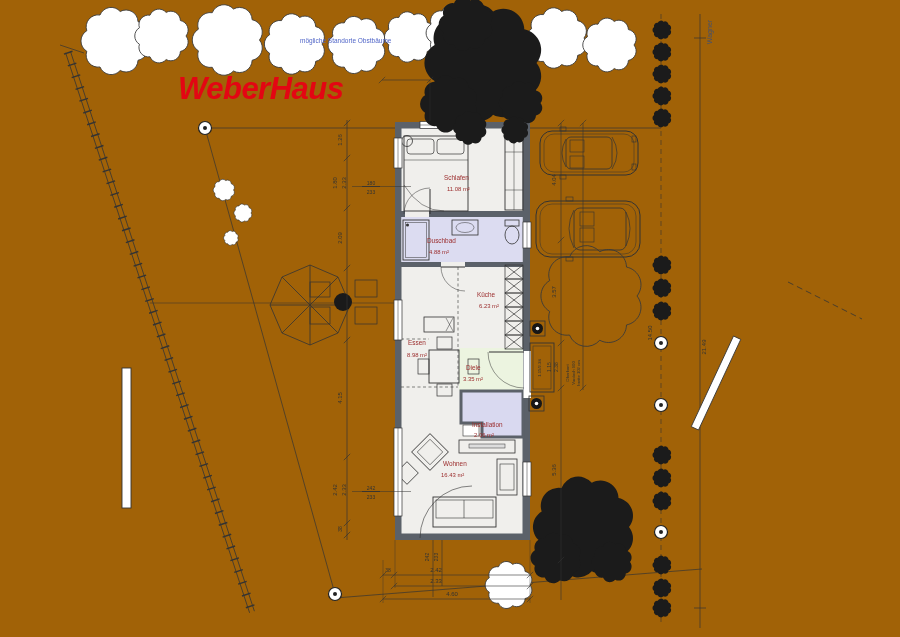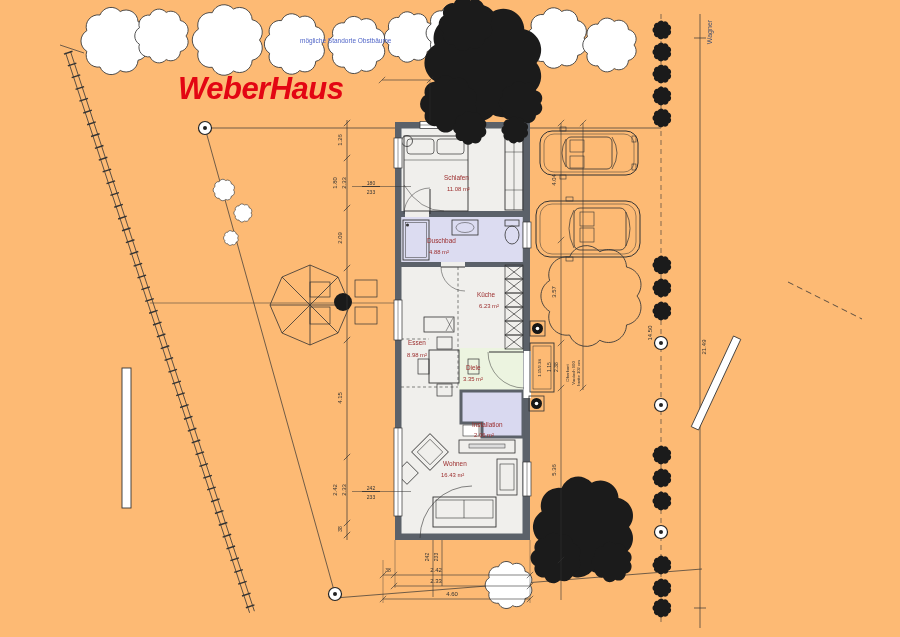--- a/index.html
+++ b/index.html
@@ -1,16 +1,16 @@
 <!DOCTYPE html>
 <html><head>
 <meta charset="utf-8">
 <style>
   html,body{margin:0;padding:0;background:#fff;}
-  .canvas{position:relative;width:900px;height:637px;background:#fdba74;overflow:hidden;}
+  .canvas{position:relative;width:900px;height:637px;background:#a16207;overflow:hidden;}
   svg{display:block;}
   svg text{font-family:"Liberation Sans","DejaVu Sans",sans-serif;}
   .dim{fill:#333;font-size:6px;}
   .dim-sm{fill:#333;font-size:5px;}
   .room-name{fill:#9b2c2c;font-size:6.4px;}
   .room-area{fill:#9b2c2c;font-size:5.9px;}
   .logo{font-size:31px;font-weight:bold;font-style:italic;letter-spacing:-0.5px;}
   .note-blue{fill:#5166c8;font-size:6.5px;}
   .street{fill:#44506e;font-size:7px;}
   .tiny-note{fill:#333;font-size:4.2px;}

